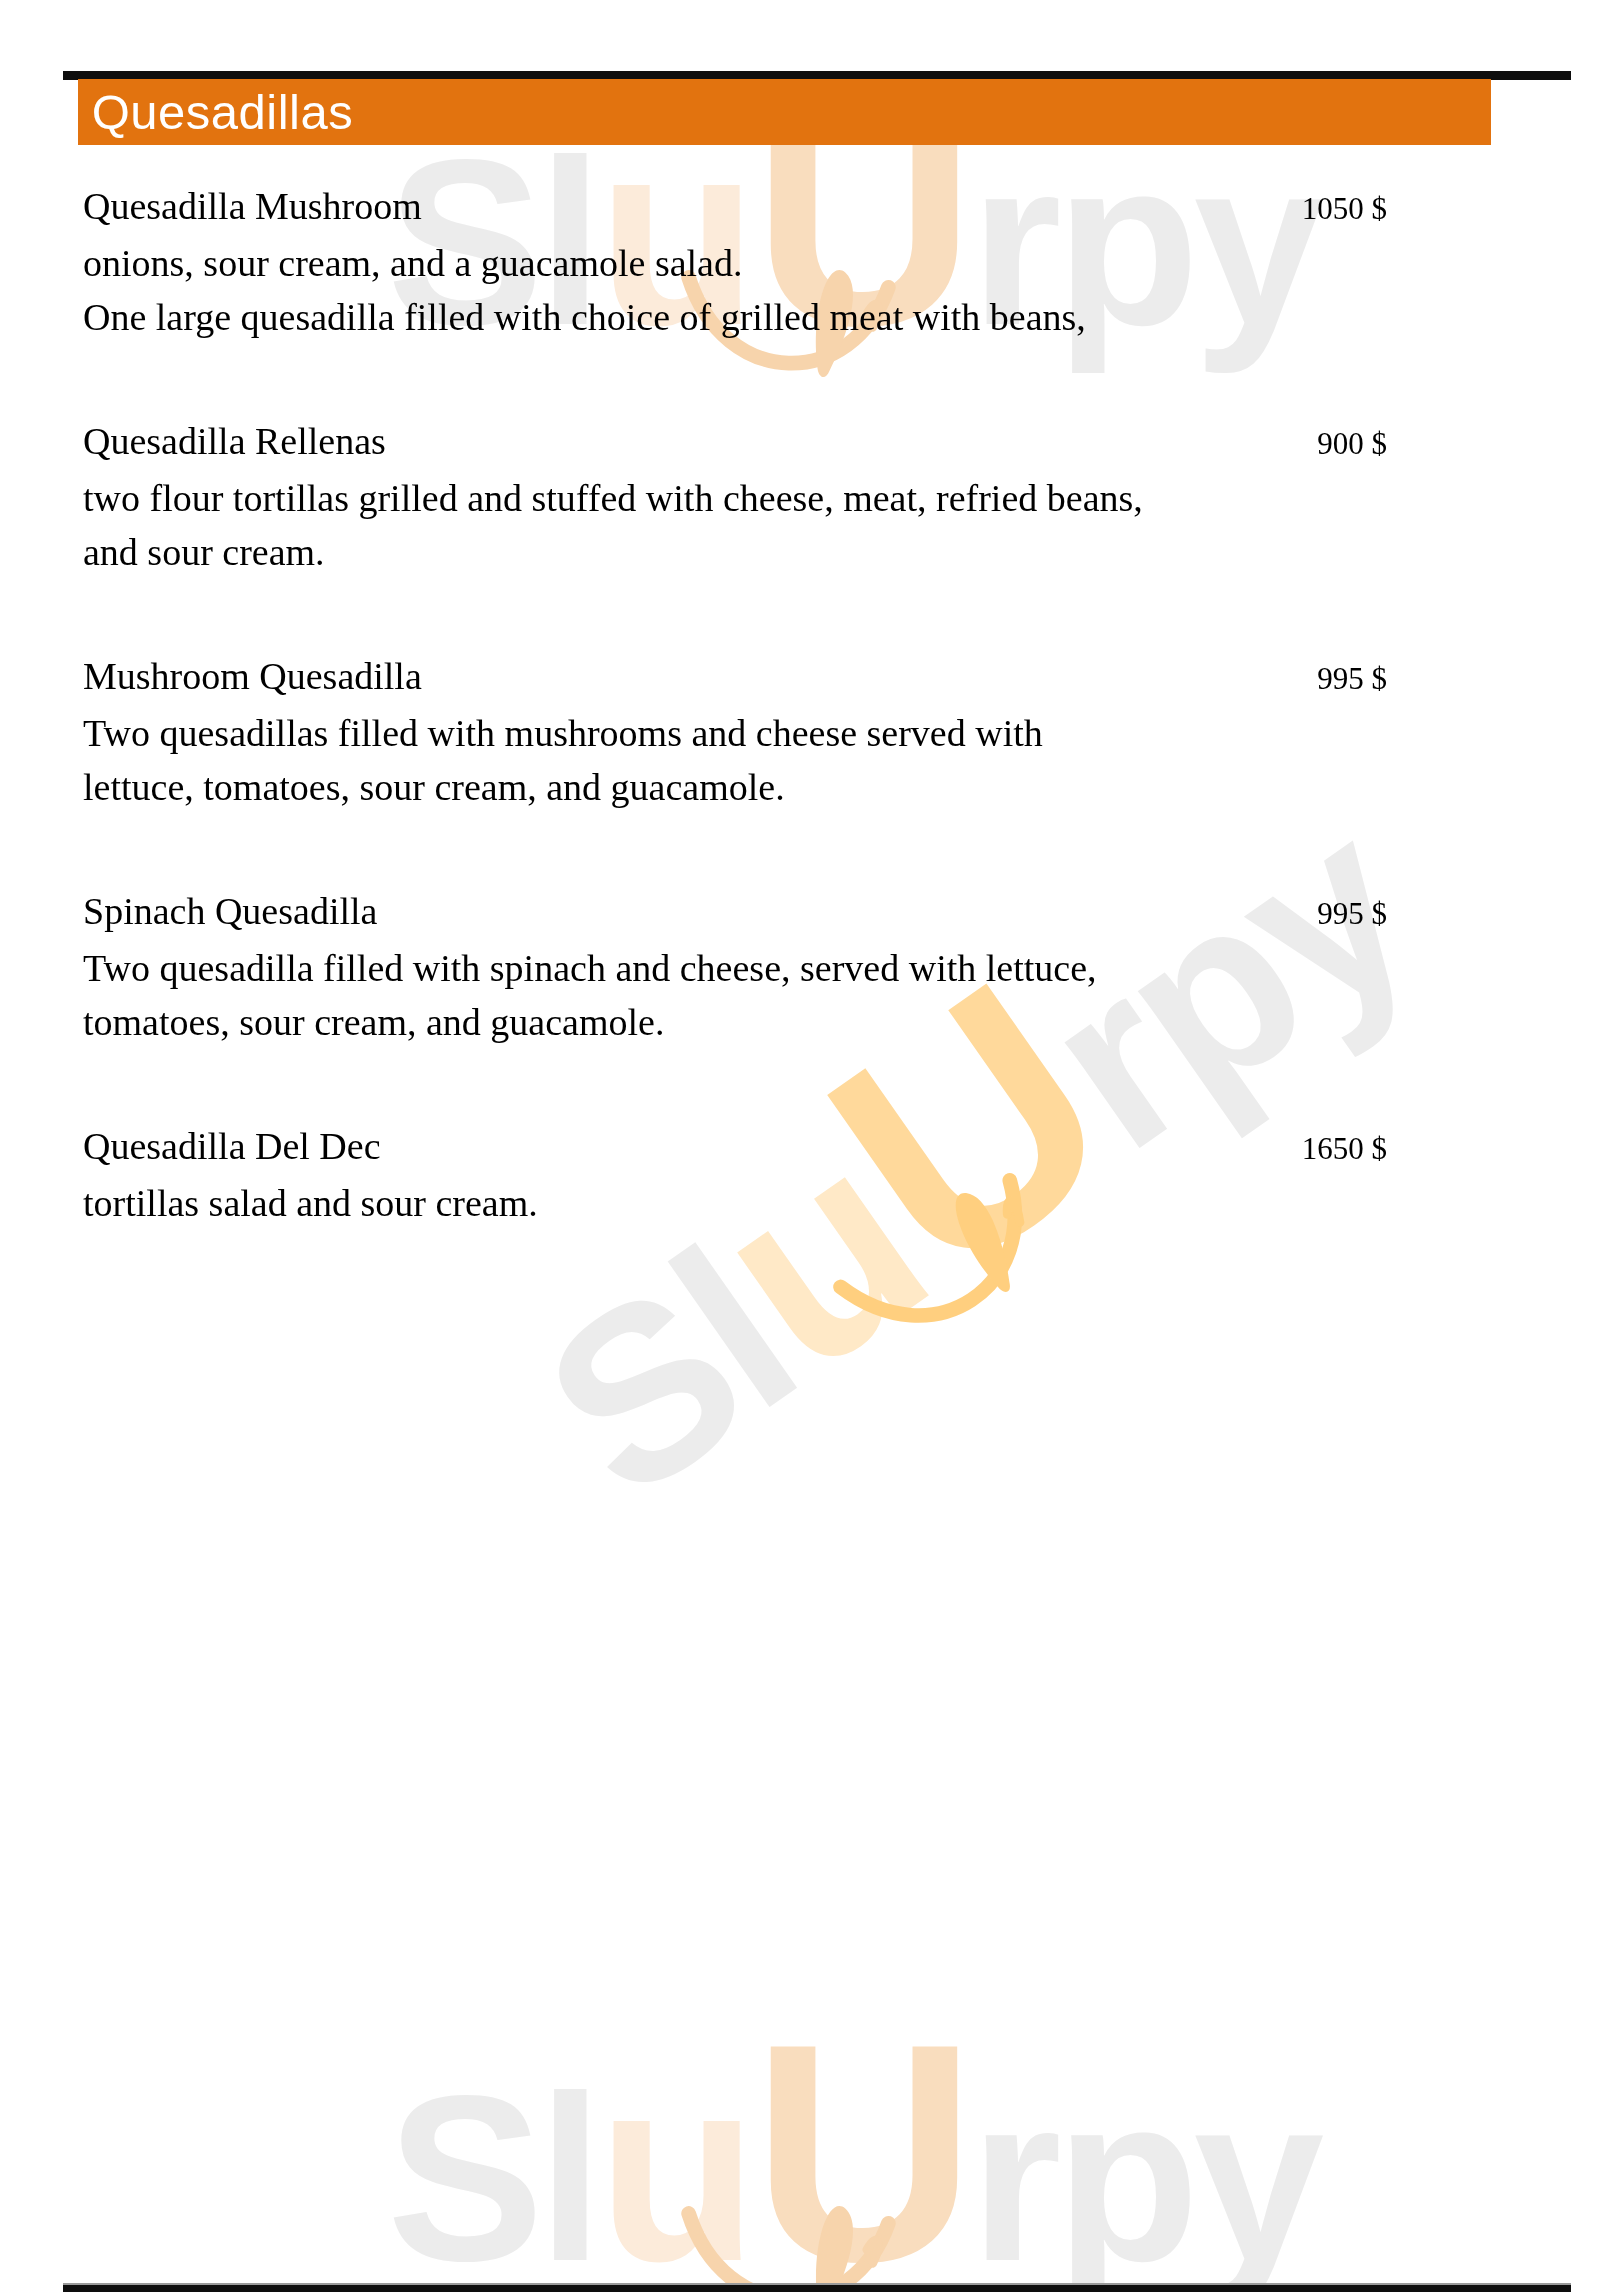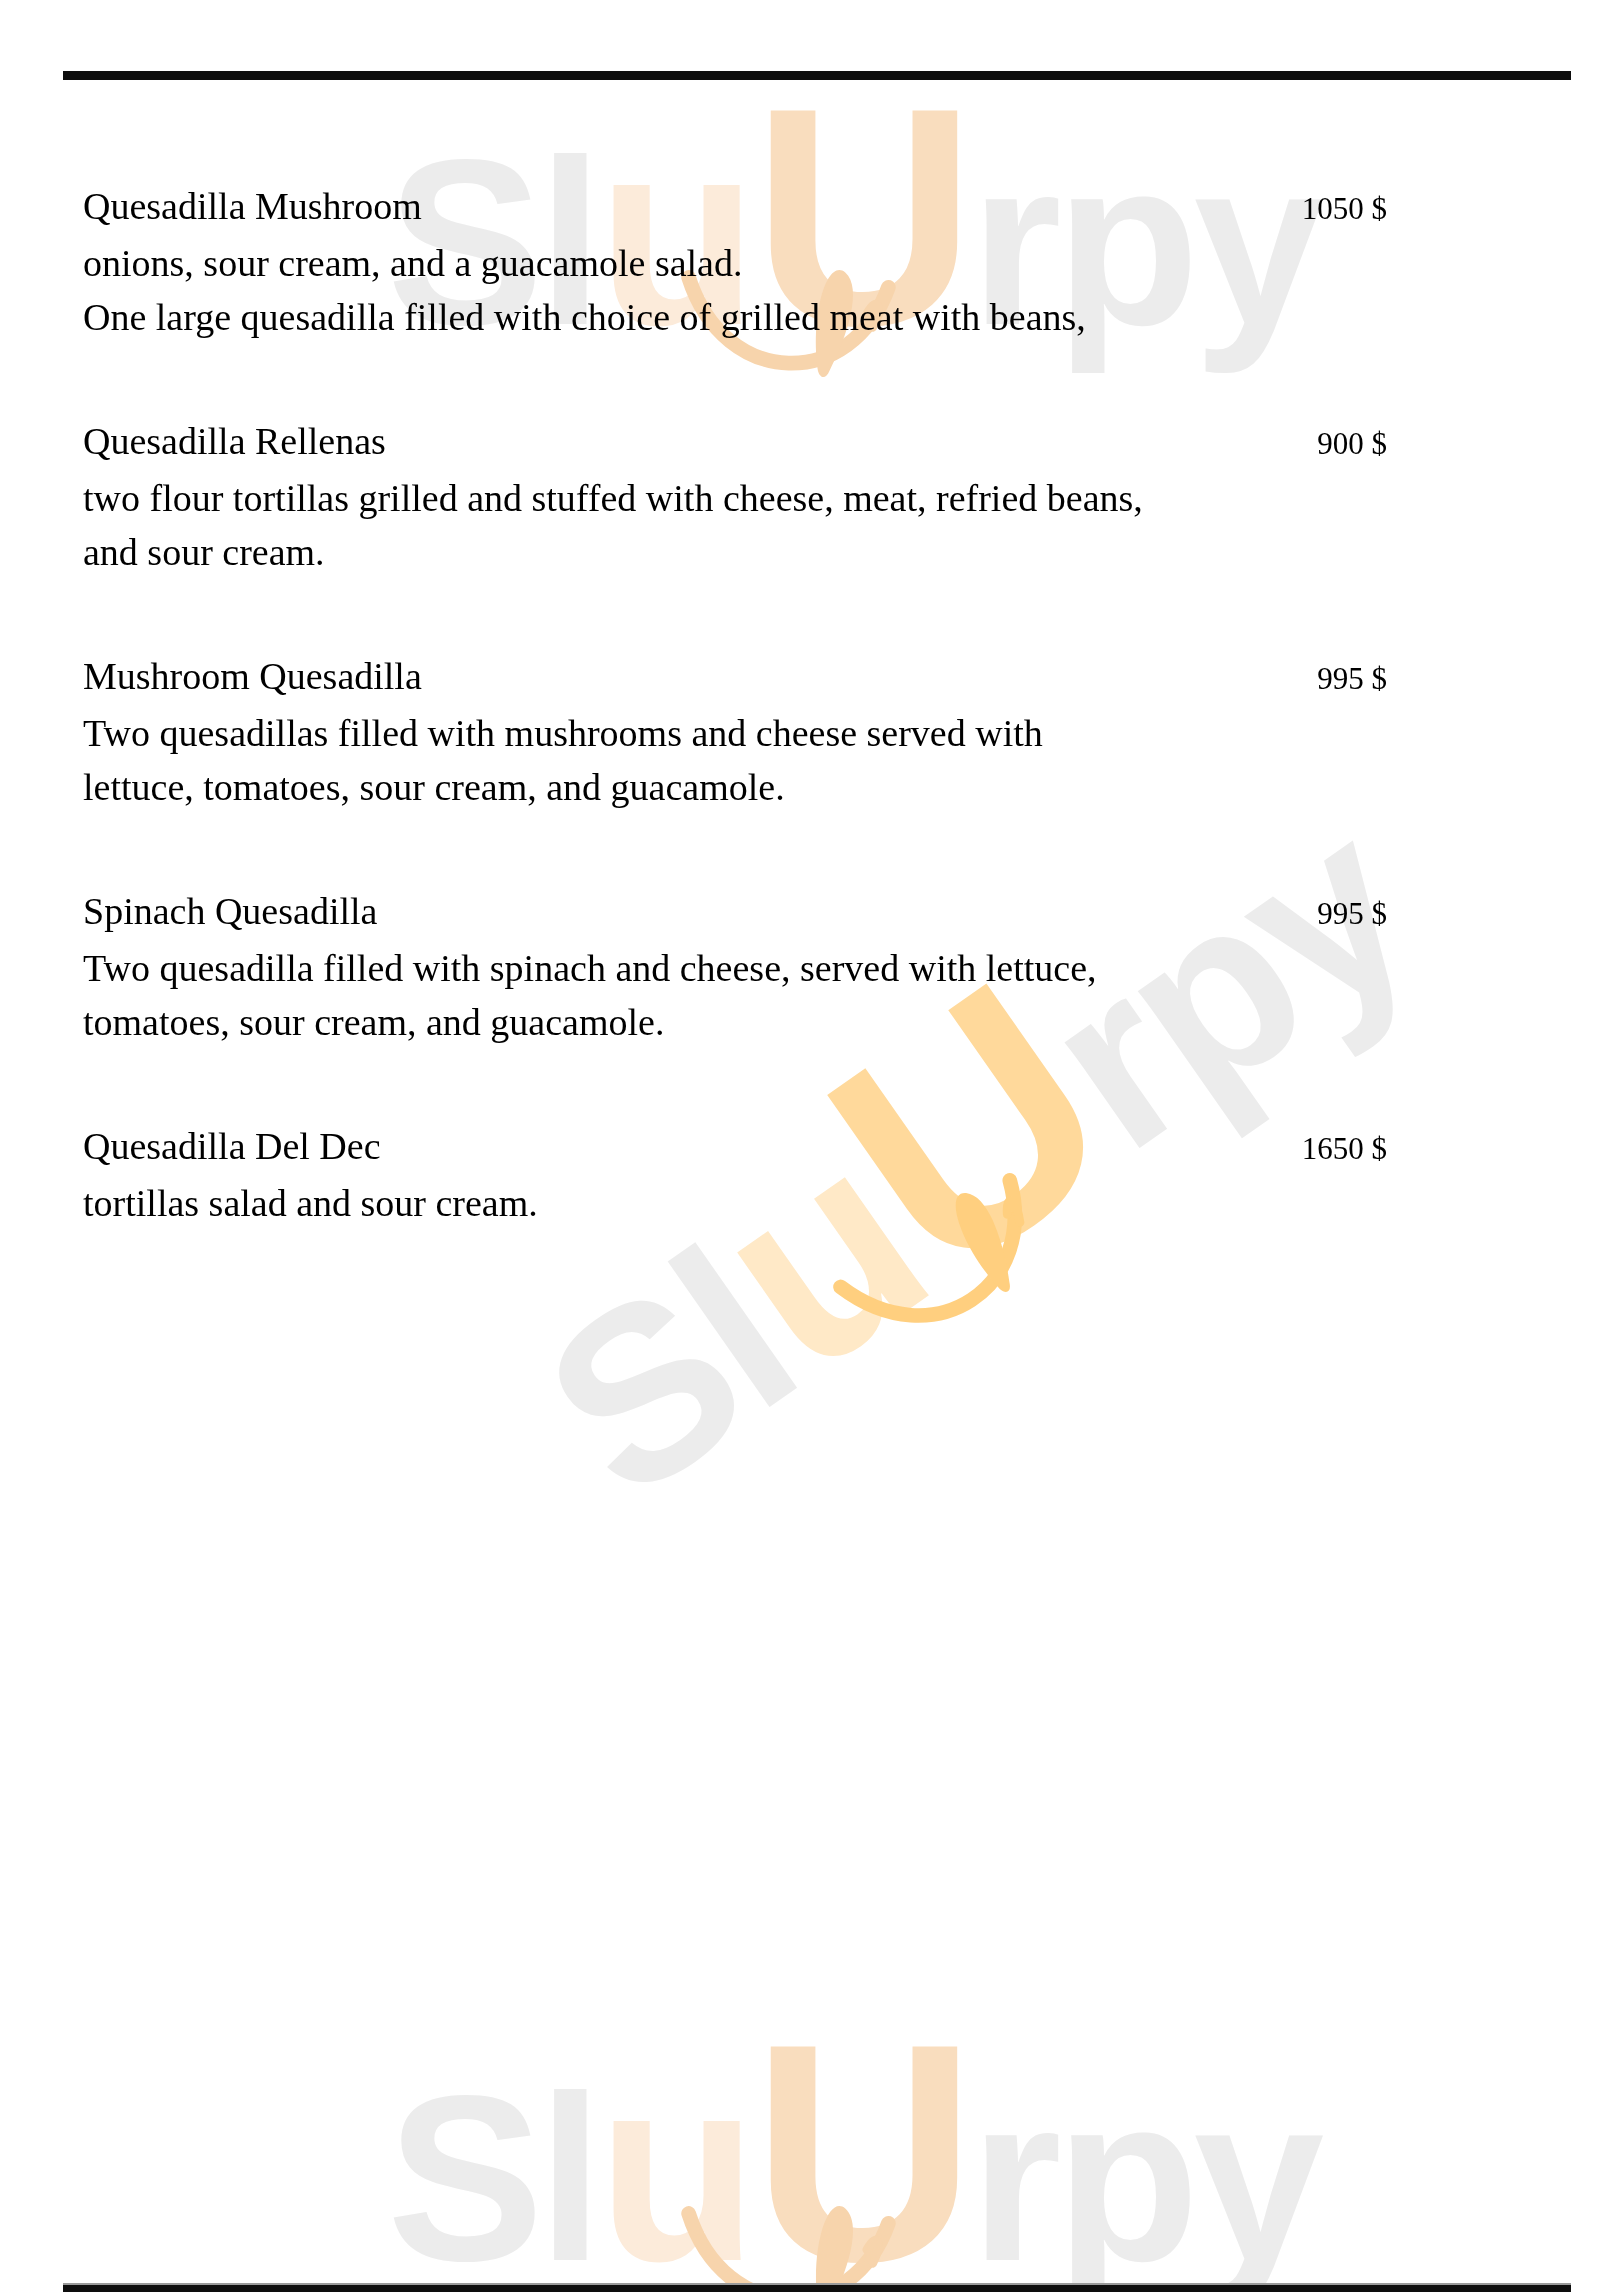--- a/index.html
+++ b/index.html
@@ -127,20 +127,23 @@
 
   <div class="wm wm-bottom">
     <div class="wm-text"><span class="wm-gray">Sl</span><span class="wm-u1">u</span><span class="wm-u2">U</span><span class="wm-gray">rpy</span></div>
     <svg class="wm-smile-svg" width="235" height="206" viewBox="0 0 240 210">
       <path class="wm-smile-arc" d="M18,35 C55,150 185,150 222,45"></path>
       <path class="wm-smile-tongue" d="M150,130 C142,70 160,15 178,30 C196,46 180,95 162,130 C158,140 152,138 150,130 Z"></path>
       <path class="wm-smile-arc" style="stroke-width:9" d="M200,72 C212,52 216,66 206,86"></path>
     </svg>
   </div>
 
+  <div class="section-header">
+    <div class="section-title">Quesadillas</div>
+  </div>
 
   <div class="menu">
 
     <div class="menu-item">
       <div class="item-head">
         <span class="item-name">Quesadilla Mushroom</span>
         <span class="item-price">1050 $</span>
       </div>
       <div class="item-desc-line">onions, sour cream, and a guacamole salad.</div>
       <div class="item-desc-line">One large quesadilla filled with choice of grilled meat with beans,</div>

